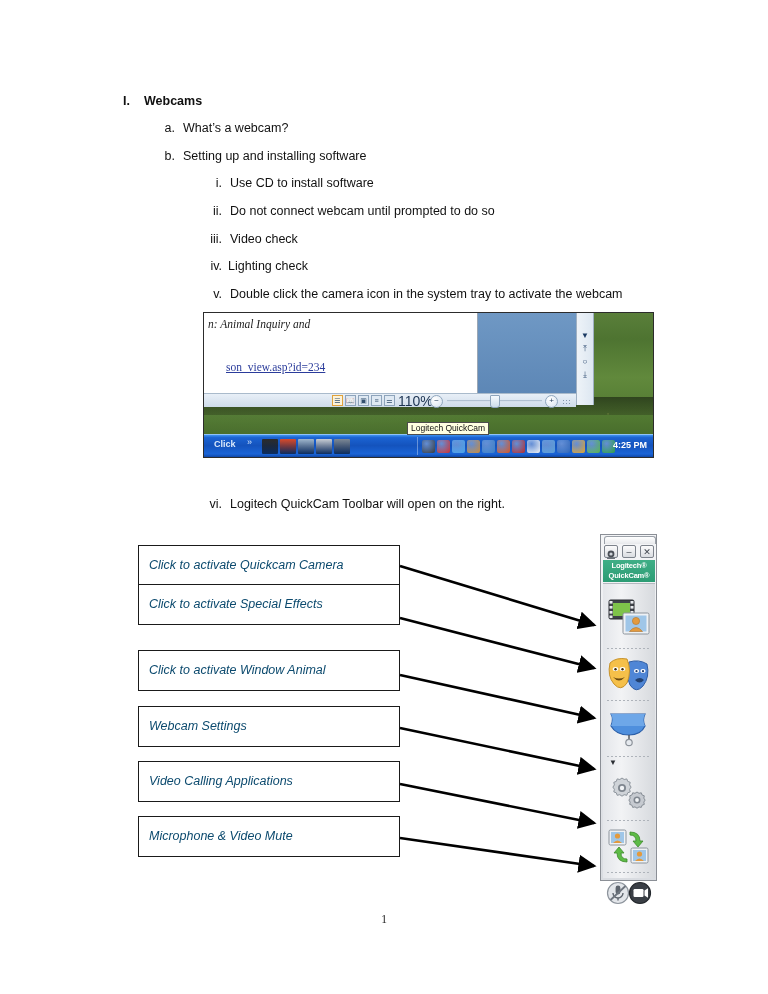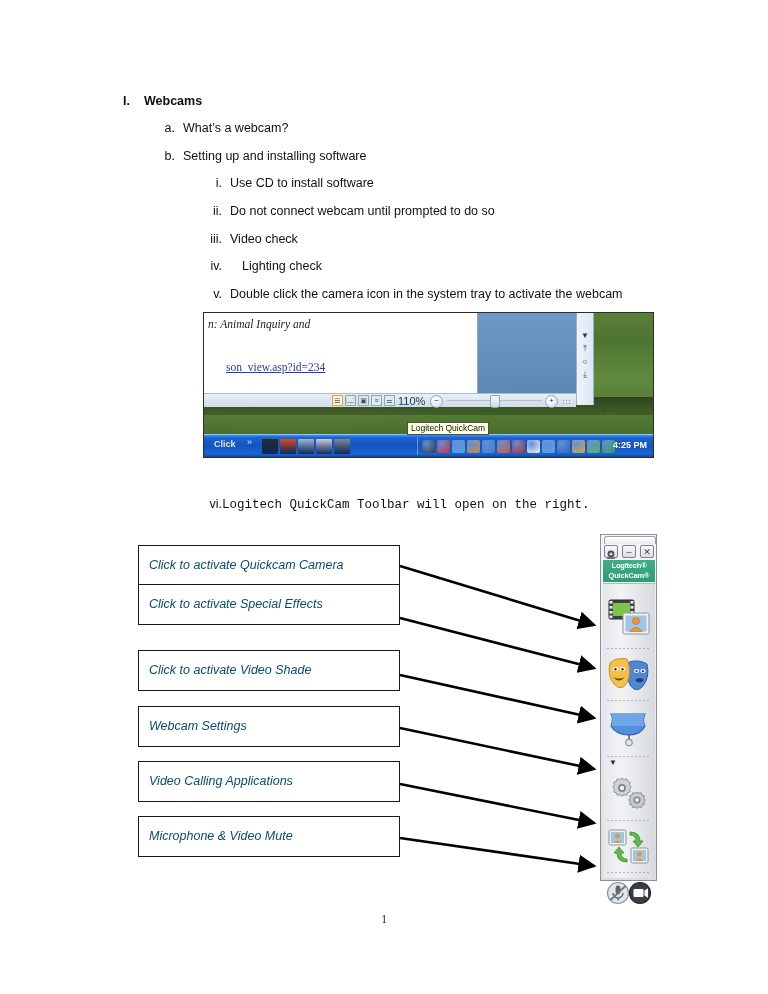--- a/index.html
+++ b/index.html
@@ -98,21 +98,21 @@
   }
   .view-btns { position: absolute; left: 128px; top: 1px; display: flex; gap: 2px; }
   .vb {
     width: 11px; height: 11px; box-sizing: border-box;
     border: 1px solid #8ea4bb; background: #dfe9f3;
     font-size: 7px; line-height: 9px; text-align: center; color: #33506f;
   }
   .vb.active { border-color: #e0a23c; background: #fdf3d9; }
   .zoom-pct {
     position: absolute; left: 194px; top: 1px;
-    font-size: 11px; line-height: 12px; color: #1c3351;
+    font-size: 14px; line-height: 12px; color: #1c3351;
     font-family: "Liberation Sans", sans-serif;
   }
   .zoom-circle {
     position: absolute; width: 11px; height: 11px; top: 1px;
     border-radius: 50%; border: 1px solid #90a7be;
     background: radial-gradient(circle at 35% 30%, #ffffff, #d5e1ee);
     font-size: 8px; line-height: 9px; text-align: center; color: #27405e;
   }
   .zoom-track {
     position: absolute; left: 243px; top: 6px; width: 95px; height: 2px;
@@ -238,23 +238,23 @@
 </head>
 <body>
 
 <div class="outline">
     <div class="ol-row lvl1" style="left: 100px; top: 93px;"><span class="ol-marker" style="width: 30px;">I.</span><span class="ol-text" style="margin-left: 14px;">Webcams</span></div>
     <div class="ol-row" style="left: 155px; top: 120px;"><span class="ol-marker" style="width: 20px;">a.</span><span class="ol-text" style="margin-left: 8px;">What’s a webcam?</span></div>
     <div class="ol-row" style="left: 155px; top: 148px;"><span class="ol-marker" style="width: 20px;">b.</span><span class="ol-text" style="margin-left: 8px;">Setting up and installing software</span></div>
     <div class="ol-row" style="left: 196px; top: 175px;"><span class="ol-marker" style="width: 26px;">i.</span><span class="ol-text" style="margin-left: 8px;">Use CD to install software</span></div>
     <div class="ol-row" style="left: 196px; top: 203px;"><span class="ol-marker" style="width: 26px;">ii.</span><span class="ol-text" style="margin-left: 8px;">Do not connect webcam until prompted to do so</span></div>
     <div class="ol-row" style="left: 196px; top: 231px;"><span class="ol-marker" style="width: 26px;">iii.</span><span class="ol-text" style="margin-left: 8px;">Video check</span></div>
-    <div class="ol-row" style="left: 196px; top: 258px;"><span class="ol-marker" style="width: 26px;">iv.</span><span class="ol-text" style="margin-left: 20px;">Lighting check</span></div>
+    <div class="ol-row" style="left: 196px; top: 258px;"><span class="ol-marker" style="width: 26px;">iv.</span><span class="ol-text" style="margin-left: 6px;">Lighting check</span></div>
     <div class="ol-row" style="left: 196px; top: 286px;"><span class="ol-marker" style="width: 26px;">v.</span><span class="ol-text" style="margin-left: 8px;">Double click the camera icon in the system tray to activate the webcam</span></div>
-    <div class="ol-row" style="left: 196px; top: 496px;"><span class="ol-marker" style="width: 26px;">vi.</span><span class="ol-text" style=" font-family: Liberation Mono, monospace;">Logitech QuickCam Toolbar will open on the right.</span></div>
+    <div class="ol-row" style="left: 196px; top: 496px;"><span class="ol-marker" style="width: 26px;">vi.</span><span class="ol-text" style="margin-left: 8px;">Logitech QuickCam Toolbar will open on the right.</span></div>
   </div>
 
 <div class="shot">
   <div class="shot-grass"></div>
   <div class="shot-darkband"></div>
 
   <div class="doc-window">
     <div class="doc-line-italic">n: Animal Inquiry and</div>
     <div class="doc-link">son_view.asp?id=234</div>
   </div>
@@ -316,21 +316,21 @@
 </div>
 
 <div id="callout-host">
     <div class="callout" style="top: 545px;">
       <span>Click to activate Quickcam Camera</span>
     </div>
     <div class="callout" style="top: 584px;">
       <span>Click to activate Special Effects</span>
     </div>
     <div class="callout" style="top: 650px;">
-      <span>Click to activate Video Shade</span>
+      <span>Click to activate Window Animal</span>
     </div>
     <div class="callout" style="top: 706px;">
       <span>Webcam Settings</span>
     </div>
     <div class="callout" style="top: 761px;">
       <span>Video Calling Applications</span>
     </div>
     <div class="callout" style="top: 816px;">
       <span>Microphone &amp; Video Mute</span>
     </div>

